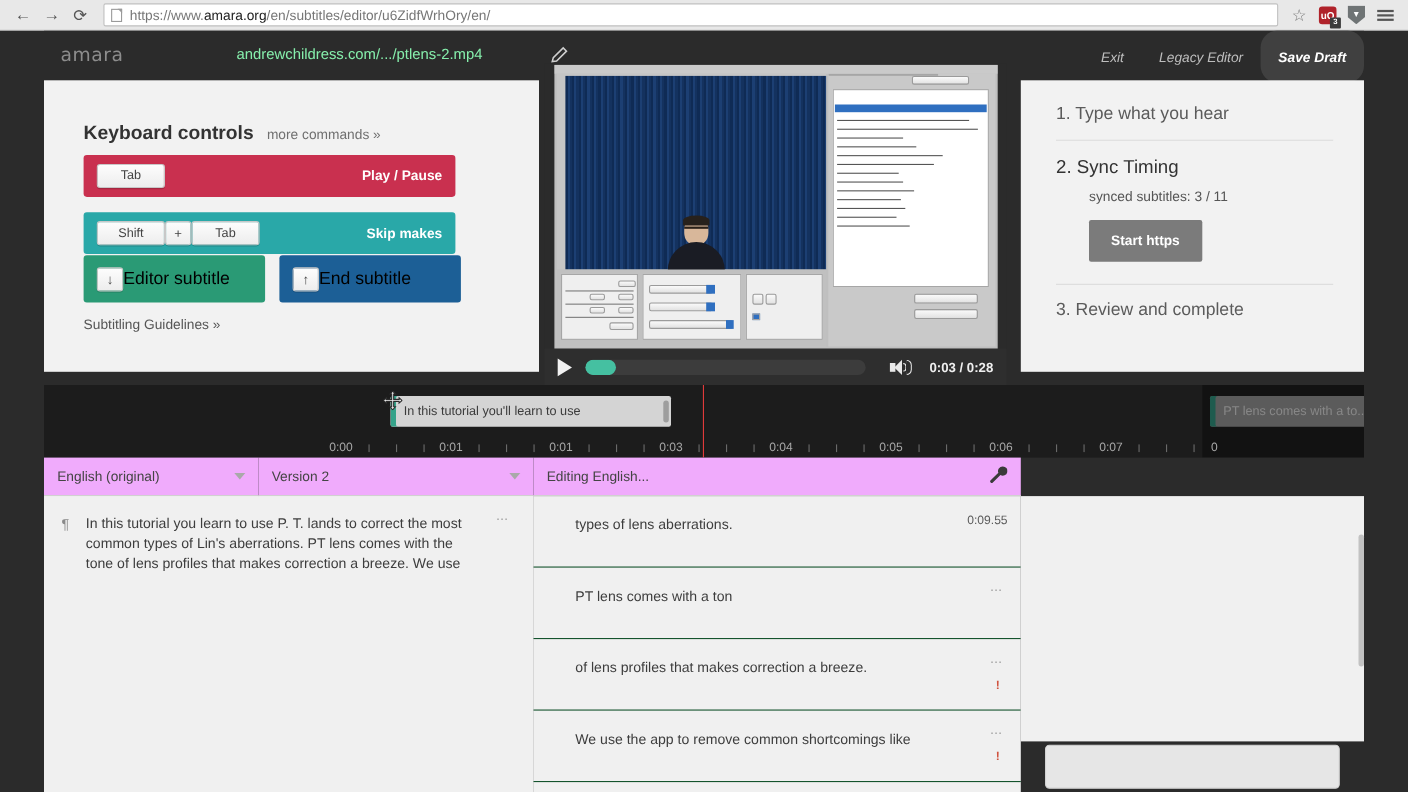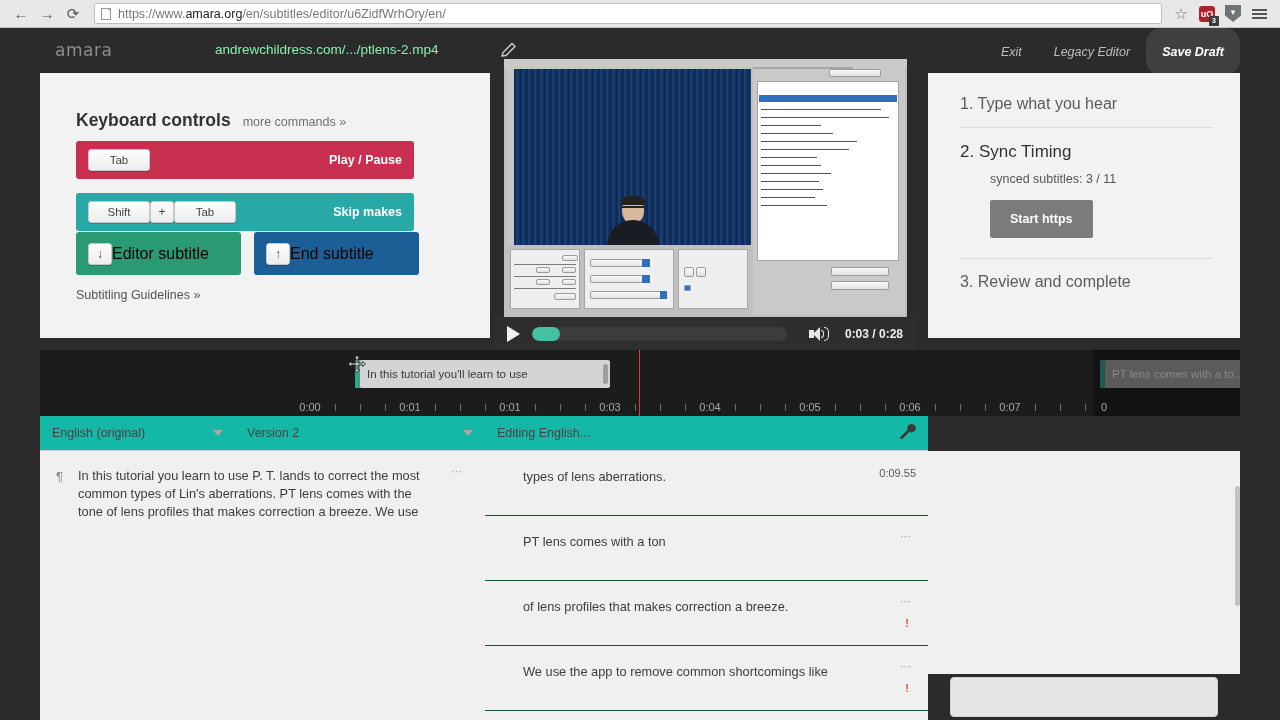--- a/index.html
+++ b/index.html
@@ -270,21 +270,21 @@
     background: rgba(0,0,0,.35);
   }
   .cursor-move {
     position: absolute; left: 348px; top: 327px; width: 18px; height: 18px;
     pointer-events: none; z-index: 40;
   }
 
   
   .bottom { position: absolute; left: 40px; top: 388px; width: 1200px; height: 332px; }
   .panel-head {
-    height: 35px; background: #14b8a6; border-bottom: 1px solid #d0d0d0;
+    height: 35px; background: #f0abfc; border-bottom: 1px solid #d0d0d0;
     display: flex; align-items: center; padding: 0 12px; font-size: 12.5px; color: #444;
   }
   .col-lang { position: absolute; left: 0; top: 0; width: 195px; height: 332px; }
   .col-ver  { position: absolute; left: 195px; top: 0; width: 250px; height: 332px; }
   .col-edit { position: absolute; left: 445px; top: 0; width: 443px; height: 332px; }
   .col-notes{ position: absolute; left: 888px; top: 0; width: 312px; height: 258px; }
   .col-body { position: absolute; left: 0; top: 35px; width: 100%; bottom: 0; background: #f0f0f0; }
   .caret-down {
     margin-left: auto; width: 0; height: 0; border-left: 5px solid transparent;
     border-right: 5px solid transparent; border-top: 6px solid #a9a9a9;

